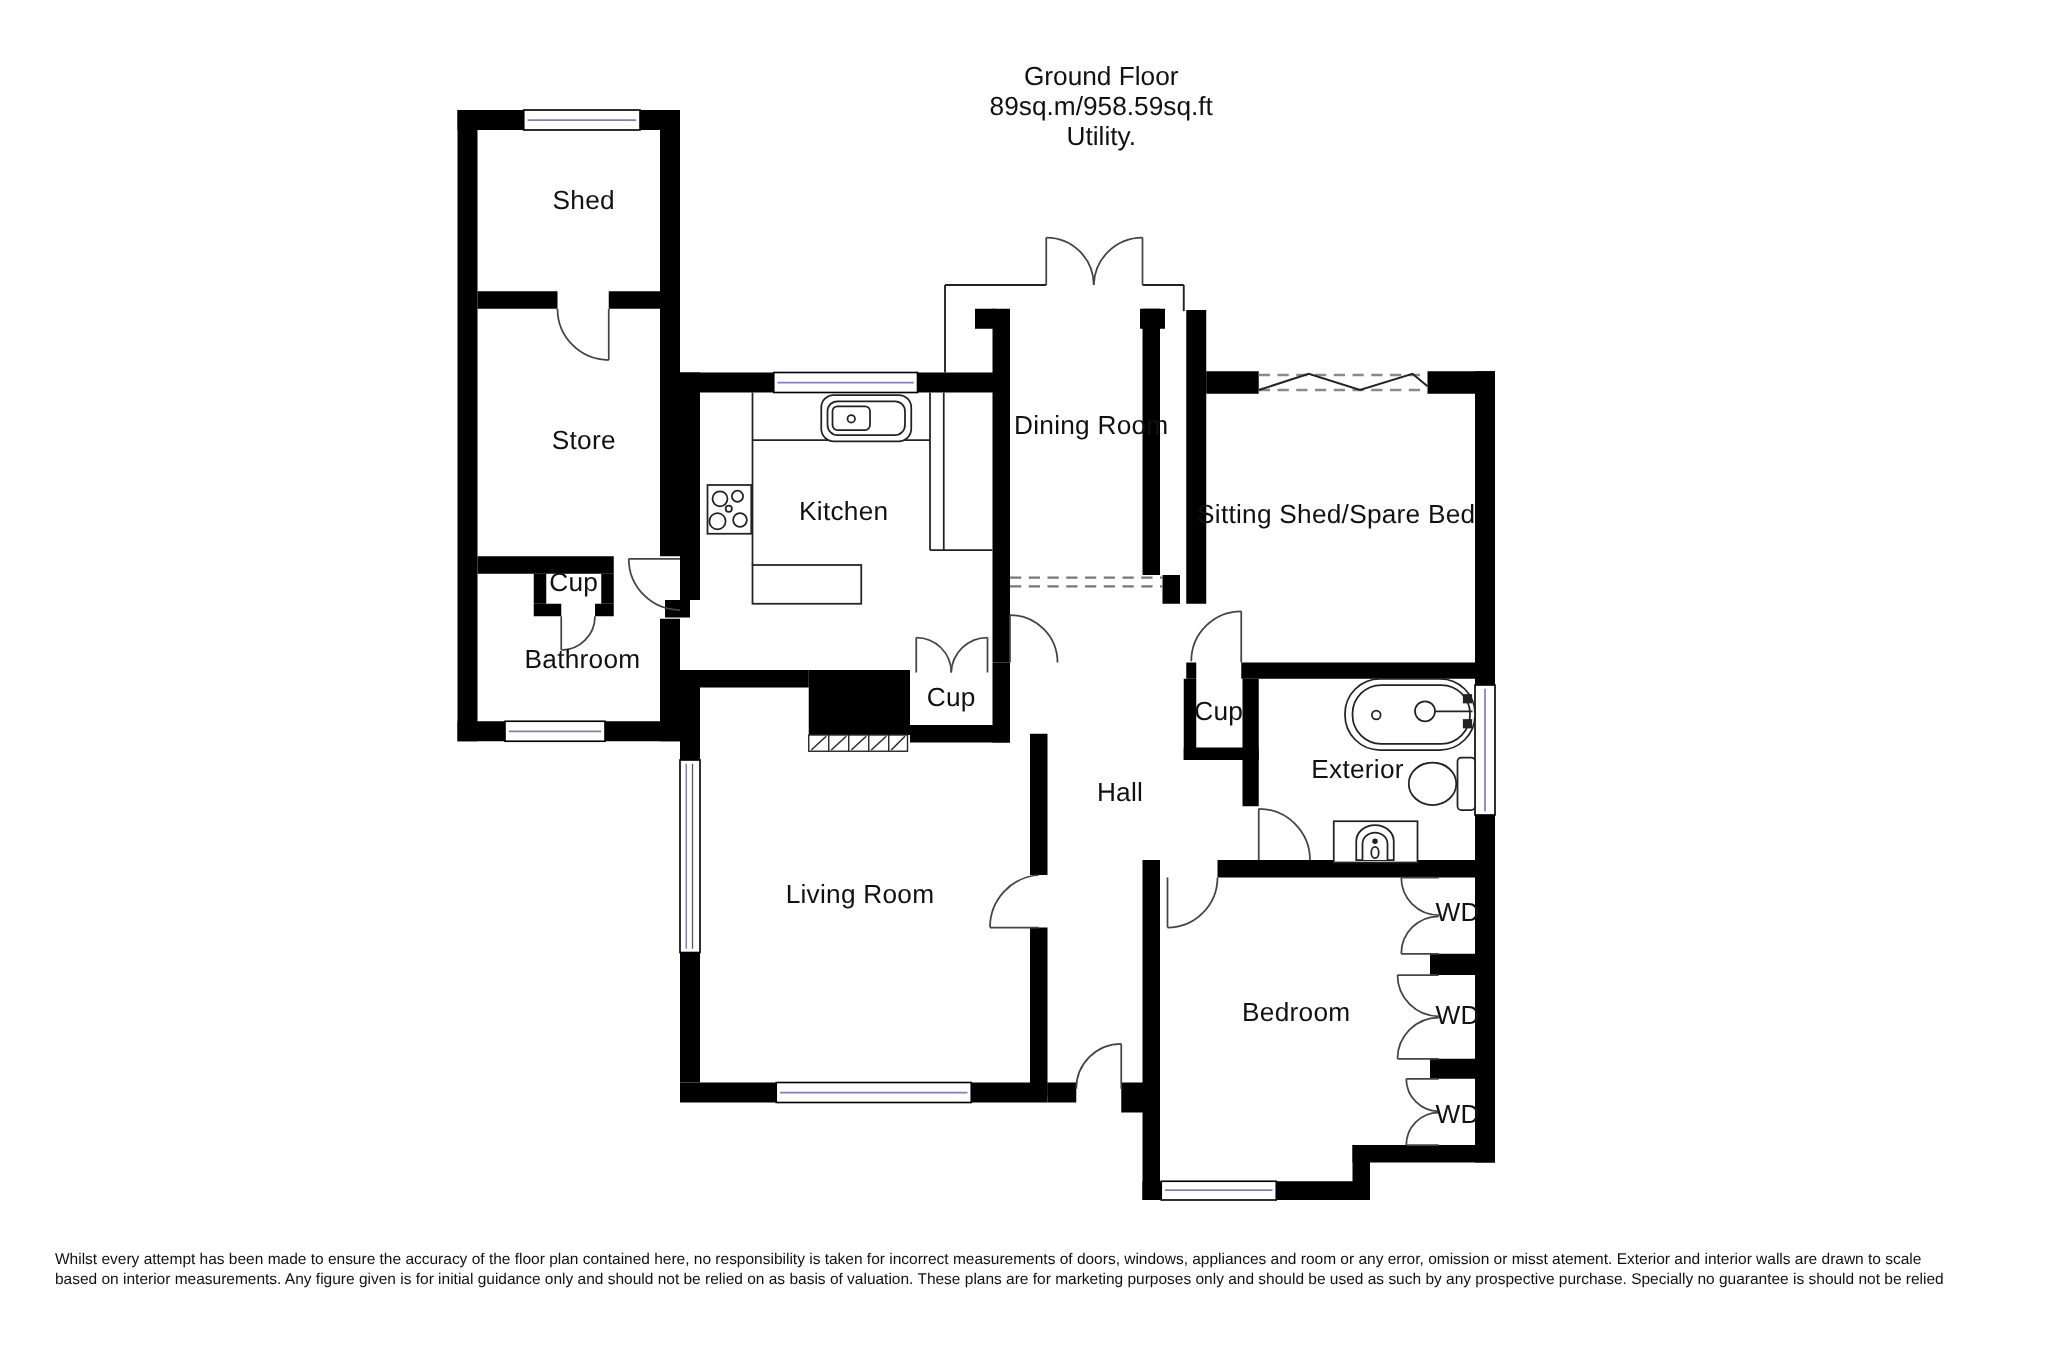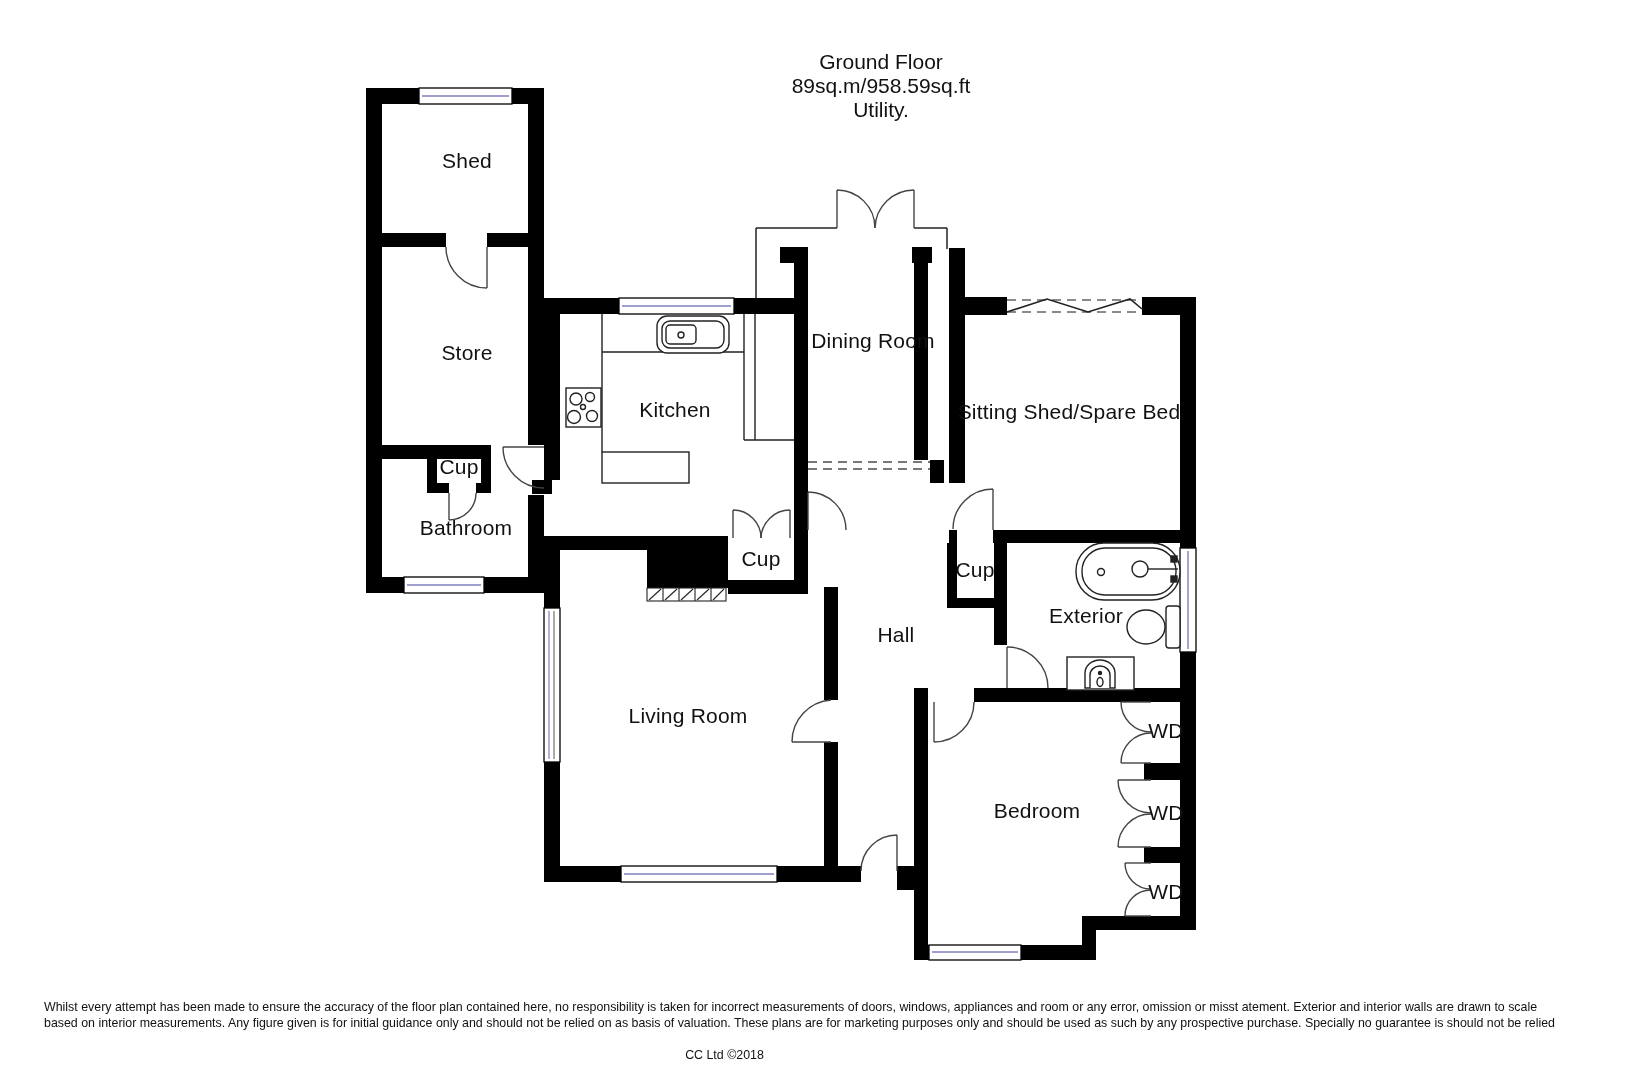--- a/index.html
+++ b/index.html
@@ -262,15 +262,14 @@
   <div class="rlabel" style="left:852px;top:635px">Hall</div>
   <div class="rlabel" style="left:1042px;top:616px">Exterior</div>
   <div class="rlabel" style="left:644px;top:716px">Living Room</div>
   <div class="rlabel" style="left:993px;top:811px">Bedroom</div>
   <div class="rlabel" style="left:1122px;top:731px">WD</div>
   <div class="rlabel" style="left:1122px;top:813px">WD</div>
   <div class="rlabel" style="left:1122px;top:892px">WD</div>
 
   <div class="disc" style="top:1000px">Whilst every attempt has been made to ensure the accuracy of the floor plan contained here, no responsibility is taken for incorrect measurements of doors, windows, appliances and room or any error, omission or misst atement. Exterior and interior walls are drawn to scale</div>
   <div class="disc" style="top:1016px">based on interior measurements. Any figure given is for initial guidance only and should not be relied on as basis of valuation. These plans are for marketing purposes only and should be used as such by any prospective purchase. Specially no guarantee is should not be relied</div>
-  <div class="disc" style="top:1048px">CC Ltd ©2018</div>
 
 </div>
 
 </body></html>

